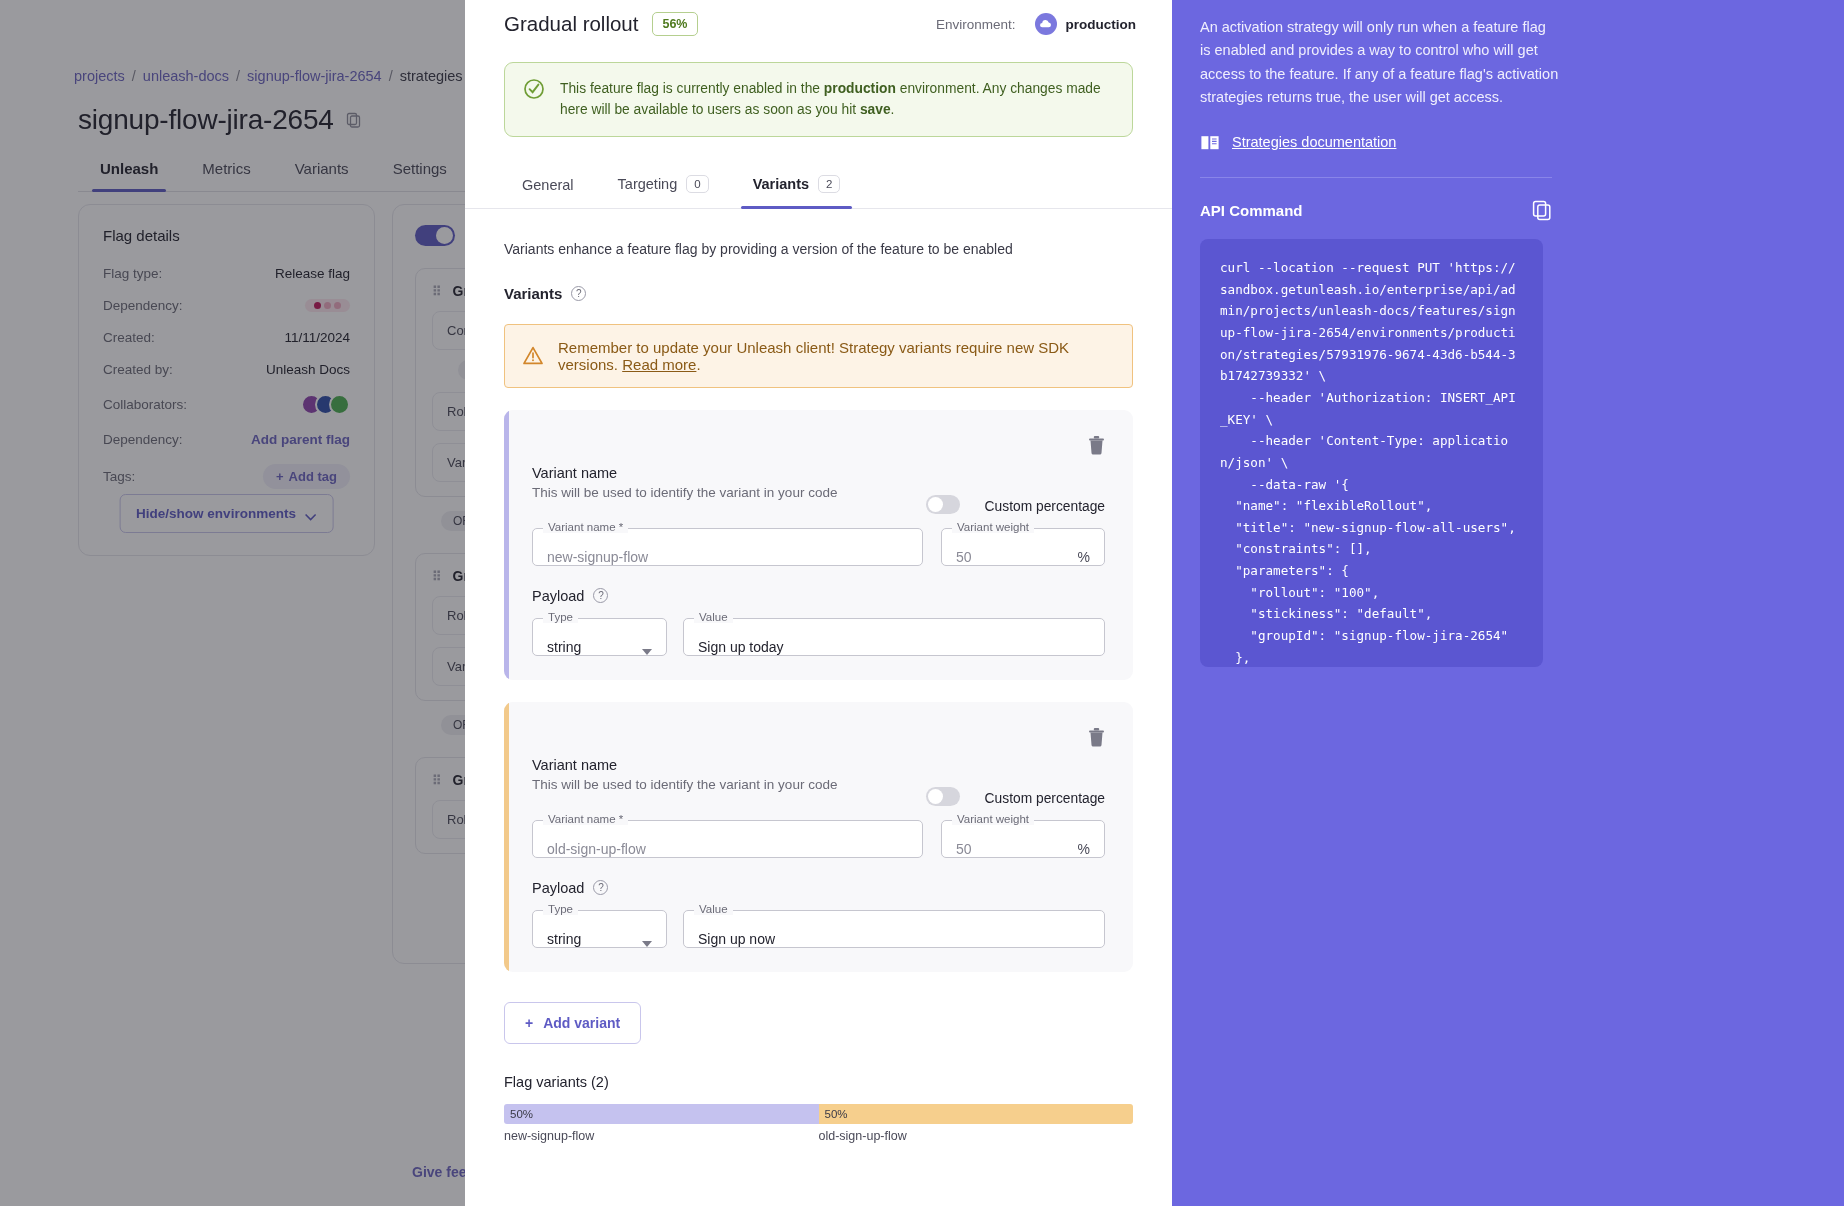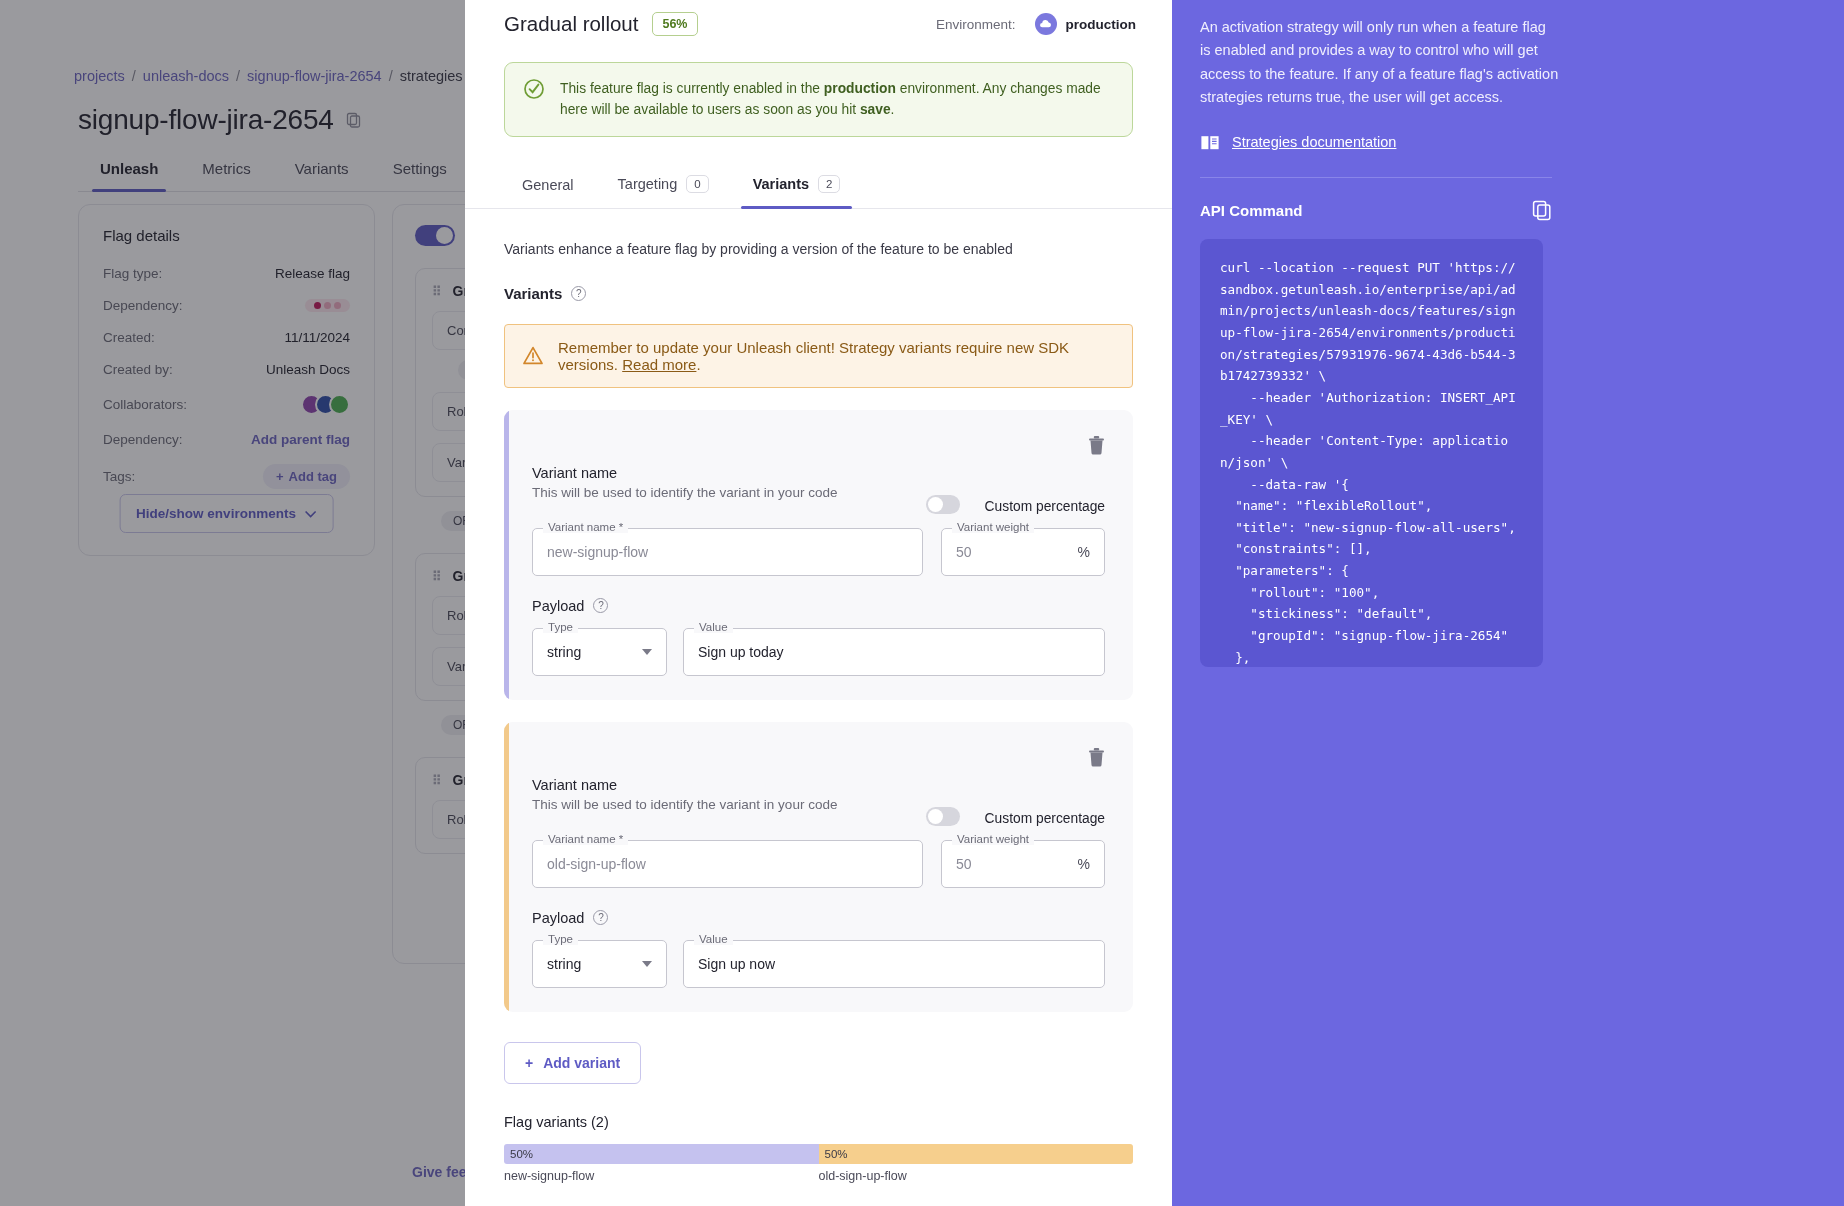--- a/index.html
+++ b/index.html
@@ -69,21 +69,21 @@
   .av { width: 21px; height: 21px; border-radius: 50%; margin-left: -7px; border: 2px solid #fff; }
   .av:first-child { margin-left: 0; }
   .tagbtn {
     background: #f0effa; color: #6c65c1; border-radius: 14px; padding: 5px 13px;
     font-size: 13px; font-weight: 700; display:flex; align-items:center; gap:5px;
   }
   .hideshow {
     position: absolute; left: 50%; transform: translateX(-50%); bottom: 22px;
     border: 1px solid #c9c6ec; color: #5e5bc4; border-radius: 6px;
     font-size: 13.5px; font-weight: 700; padding: 11px 16px;
-    display: flex; align-items: center; gap: 9px; white-space: nowrap;
+    display: flex; align-items: flex-end; gap: 9px; white-space: nowrap;
   }
 
   .env-card { left: 392px; top: 204px; width: 720px; height: 760px; padding: 20px 22px; }
   .env-head { display: flex; align-items: center; gap: 14px; }
   .toggle {
     width: 40px; height: 21px; border-radius: 11px; background: #5e5bc4; position: relative;
   }
   .toggle::after { content:""; position:absolute; right:2px; top:2px; width:17px; height:17px; border-radius:50%; background:#fff; }
   .strat-block { margin-top: 22px; border: 1px solid #e6e6ec; border-radius: 10px; padding: 14px 16px; }
   .strat-head { display: flex; align-items: center; gap: 10px; font-size: 14px; font-weight: 700; color: #23232e; }
@@ -170,21 +170,21 @@
   .trash { color: #7a7a88; }
   .vc-row { display: flex; justify-content: space-between; align-items: flex-start; margin-top: 10px; }
   .vc-label { font-size: 14.5px; color: #23232e; }
   .vc-help { font-size: 13.5px; color: #6b6b77; margin-top: 4px; }
   .custom-pct { display: flex; align-items: flex-end; gap: 25px; margin-top: 30px; }
   .sw-off { width: 34px; height: 19px; border-radius: 10px; background: #d6d6dd; position: relative; }
   .sw-off::after { content:""; position:absolute; left: 2px; top: 2px; width: 15px; height: 15px; border-radius: 50%; background: #fff; }
   .cp-label { font-size: 13.8px; color: #23232e; }
 
   .fields-row { display: flex; gap: 18px; margin-top: 14px; align-items: flex-start; }
-  .tf { position: relative; background: #fff; border: 1px solid #c6c6cf; border-radius: 5px; height: 48px; display: flex; align-items: center; padding: 0 14px; }
+  .tf { position: relative; background: #fff; border: 1px solid #c6c6cf; border-radius: 5px; height: 38px; display: flex; align-items: flex-end; padding: 0 14px; }
   .tf .legend {
     position: absolute; top: -8px; left: 10px; background: #f8f8fa; padding: 0 5px;
     font-size: 11.5px; color: #6b6b77;
   }
   .tf .val { font-size: 14px; color: #23232e; }
   .tf .val.ph { color: #8a8a96; }
   .tf.name { flex: 1 1 auto; }
   .tf.weight { width: 164px; justify-content: space-between; }
   .pctsign { font-size: 14px; color: #4a4a58; }
 

